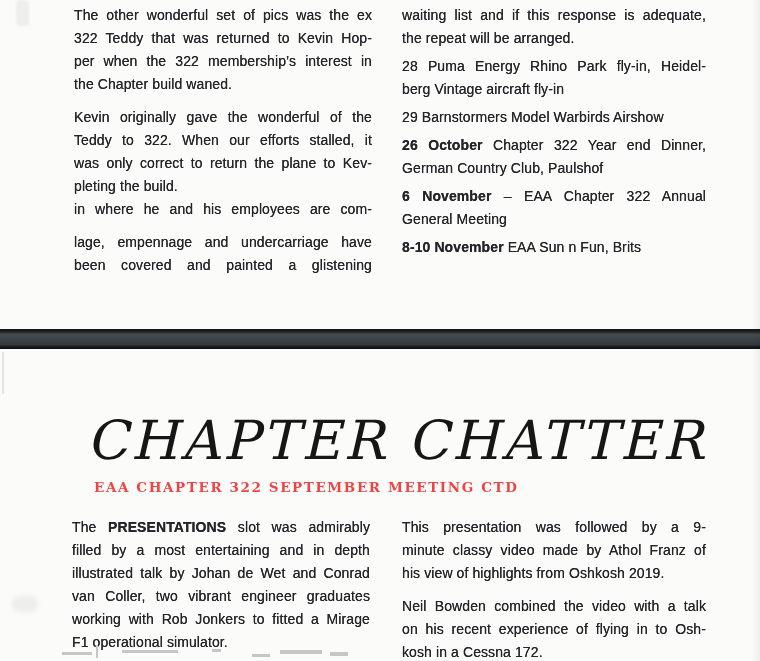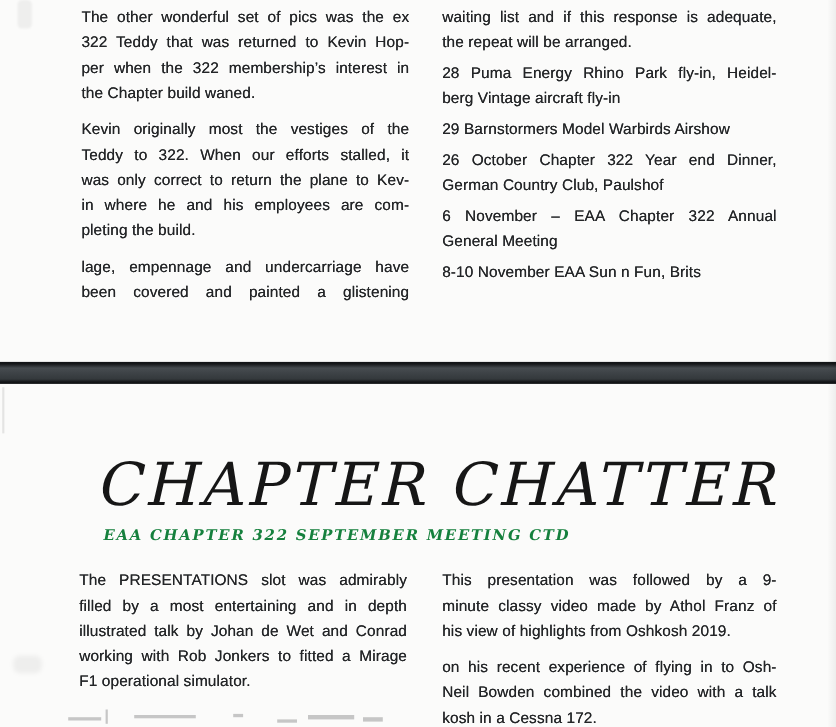--- a/index.html
+++ b/index.html
@@ -22,21 +22,21 @@
 
   .line {
     font-size: 14px;
     line-height: 23px;
     letter-spacing: 0.1px;
     text-align: justify;
     text-align-last: justify;
     text-shadow: 0 0 0.4px rgba(30,32,34,0.9);
   }
   .line.lastline { text-align-last: left; }
-  .bold { font-weight: 400; }
+  .bold { font-weight: 700; }
 
   #divider-band {
     position: absolute; left: 0; top: 329px;
     width: 760px; height: 20px;
     background: linear-gradient(180deg,
       #121416 0%, #16181a 9%,
       #474c50 28%, #3c4145 55%, #34393c 78%,
       #131517 91%, #101214 100%);
   }
 
@@ -47,25 +47,24 @@
     font-size: 54px;
     line-height: 58px;
     letter-spacing: 3px;
     color: #161616;
     white-space: nowrap;
     transform: skewX(-2deg);
     transform-origin: left bottom;
   }
   #masthead-subtitle {
     font-family: "DejaVu Serif", "Liberation Serif", serif;
-    font-style: italic;
     font-weight: 700;
     font-size: 13.5px;
     letter-spacing: 1.6px;
-    color: #15803d;
+    color: #ef4444;
     margin-top: 9px;
     padding-left: 4px;
     white-space: nowrap;
   }
 
   
   .artifact { position: absolute; background: #c6c6c6; }
   #edge-shadow-right {
     position: absolute; right: 0; top: 0; width: 8px; height: 661px;
     background: linear-gradient(90deg, rgba(0,0,0,0) 0%, rgba(0,0,0,0.055) 100%);
@@ -87,25 +86,25 @@
 <body>
 
 <div class="col" id="top-left-column">
     <div class="para">
       <div class="line">The other wonderful set of pics was the ex</div>
       <div class="line">322 Teddy that was returned to Kevin Hop-</div>
       <div class="line">per when the 322 membership’s interest in</div>
       <div class="line lastline">the Chapter build waned.</div>
     </div>
     <div class="para">
-      <div class="line">Kevin originally most the vestiges of the</div>
+      <div class="line">Kevin originally gave the wonderful of the</div>
       <div class="line">Teddy to 322. When our efforts stalled, it</div>
       <div class="line">was only correct to return the plane to Kev-</div>
+      <div class="line lastline">pleting the build.</div>
       <div class="line">in where he and his employees are com-</div>
-      <div class="line lastline">pleting the build.</div>
     </div>
     <div class="para">
       <div class="line">lage, empennage and undercarriage have</div>
       <div class="line">been covered and painted a glistening</div>
     </div>
   </div>
 
 <div class="col" id="top-right-column">
     <div class="para">
       <div class="line">waiting list and if this response is adequate,</div>
@@ -136,34 +135,35 @@
 <div id="masthead">
   <div id="masthead-title">CHAPTER CHATTER</div>
   <div id="masthead-subtitle">EAA CHAPTER 322 SEPTEMBER MEETING CTD</div>
 </div>
 
 <div class="col" id="bottom-left-column">
     <div class="para">
       <div class="line"><span>The </span><span class="bold">PRESENTATIONS</span><span> slot was admirably</span></div>
       <div class="line">filled by a most entertaining and in depth</div>
       <div class="line">illustrated talk by Johan de Wet and Conrad</div>
+      <div class="line">van Coller, two vibrant engineer graduates</div>
       <div class="line">working with Rob Jonkers to fitted a Mirage</div>
       <div class="line lastline">F1 operational simulator.</div>
     </div>
   </div>
 
 <div class="col" id="bottom-right-column">
     <div class="para">
       <div class="line">This presentation was followed by a 9-</div>
       <div class="line">minute classy video made by Athol Franz of</div>
       <div class="line lastline">his view of highlights from Oshkosh 2019.</div>
     </div>
     <div class="para">
+      <div class="line">Neil Bowden combined the video with a talk</div>
       <div class="line">on his recent experience of flying in to Osh-</div>
-      <div class="line">Neil Bowden combined the video with a talk</div>
       <div class="line lastline">kosh in a Cessna 172.</div>
     </div>
   </div>
 
 <div class="artifact" style="left:62px;  top:652px; width:30px; height:3px;"></div>
 <div class="artifact" style="left:96px;  top:645px; width:2px;  height:13px;"></div>
 <div class="artifact" style="left:122px; top:650px; width:56px; height:3px;"></div>
 <div class="artifact" style="left:212px; top:649px; width:9px;  height:3px;"></div>
 <div class="artifact" style="left:252px; top:654px; width:18px; height:3px;"></div>
 <div class="artifact" style="left:280px; top:650px; width:42px; height:4px;"></div>

